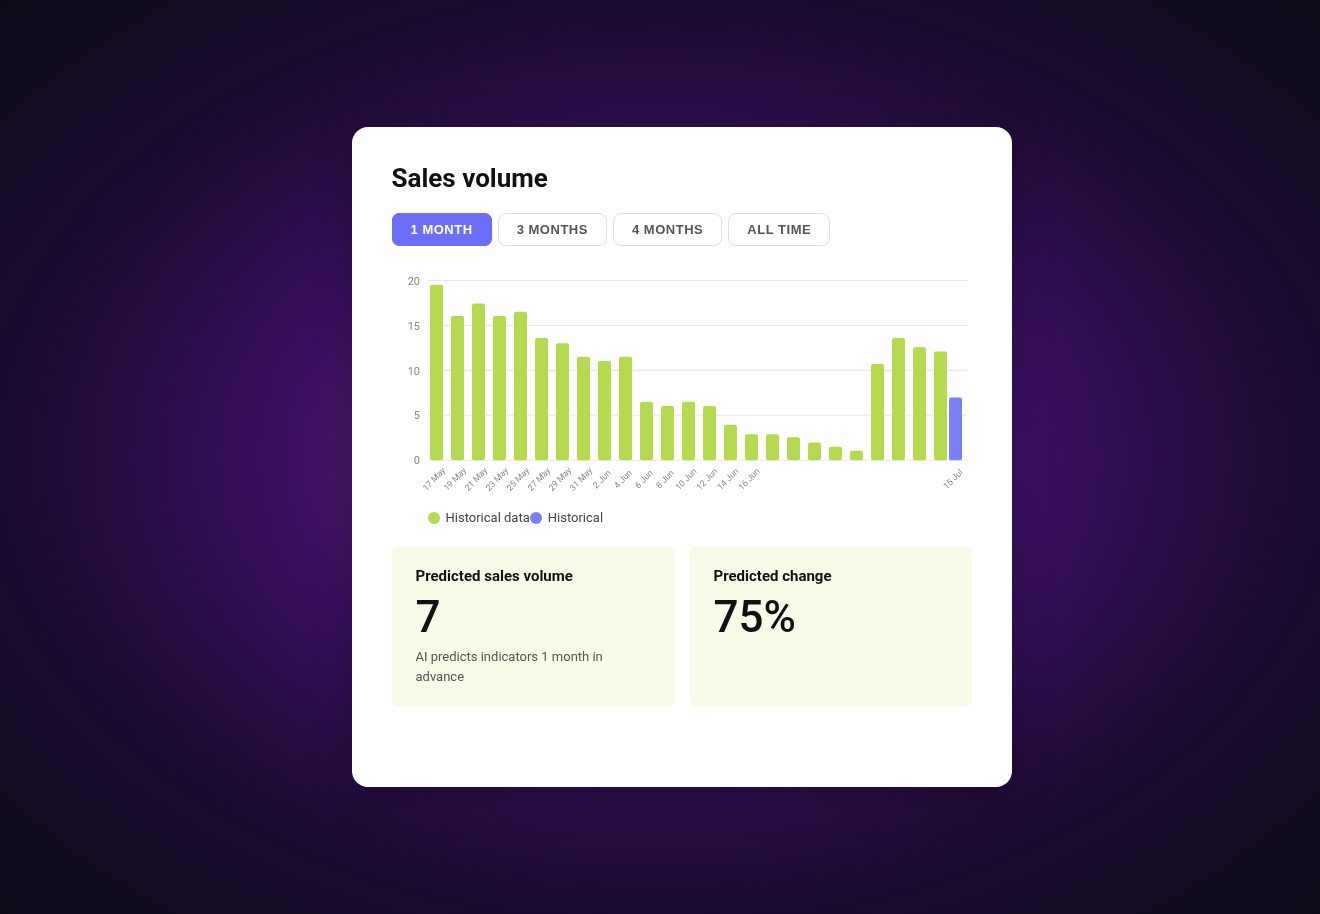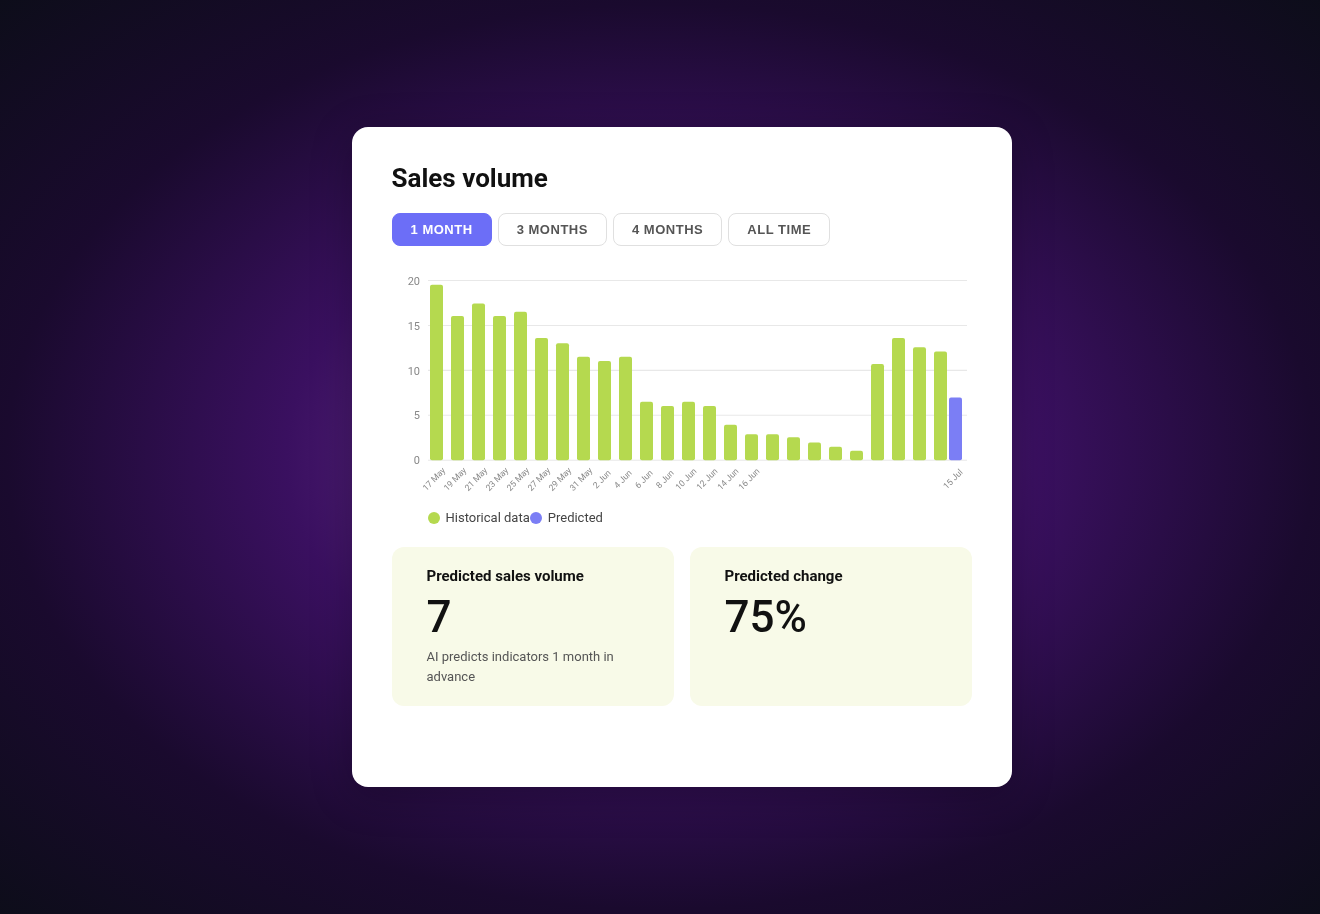--- a/index.html
+++ b/index.html
@@ -40,20 +40,21 @@
       font-size: 13px;
       font-weight: 600;
       color: #555;
       cursor: pointer;
       letter-spacing: 0.04em;
     }
     .tab-btn.active {
       background: #6c6ef7;
       color: #fff;
       border-color: #6c6ef7;
+      border-radius: 7px;
     }
     .chart-area {
       position: relative;
       width: 100%;
       height: 230px;
       margin-bottom: 10px;
     }
     .chart-svg {
       width: 100%;
       height: 100%;
@@ -78,22 +79,22 @@
     .legend-dot.green { background: #b5d94f; }
     .legend-dot.blue { background: #7b7ef5; }
     .info-cards {
       display: flex;
       gap: 16px;
       margin-top: 4px;
     }
     .info-card {
       flex: 1;
       background: #f8fae8;
-      border-radius: 12px;
-      padding: 20px 35px;
+      border-radius: 5px;
+      padding: 20px 24px;
     }
     .info-card-title {
       font-size: 15px;
       font-weight: 700;
       color: #111;
       margin-bottom: 10px;
     }
     .info-card-value {
       font-size: 44px;
       font-weight: 500;
@@ -183,21 +184,21 @@
     </svg>
   </div>
 
   <div class="legend">
     <div class="legend-item">
       <div class="legend-dot green"></div>
       <span>Historical data</span>
     </div>
     <div class="legend-item">
       <div class="legend-dot blue"></div>
-      <span>Predicted</span>
+      <span>Historical</span>
     </div>
   </div>
 
   <div class="info-cards">
     <div class="info-card">
       <div class="info-card-title">Predicted sales volume</div>
       <div class="info-card-value">7</div>
       <div class="info-card-desc">AI predicts indicators 1 month in advance</div>
     </div>
     <div class="info-card">

